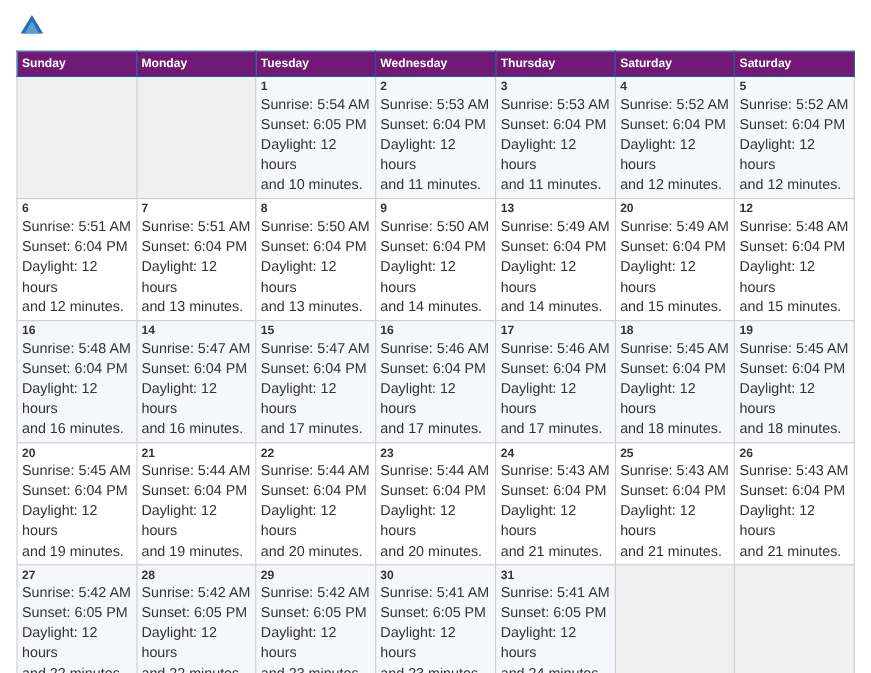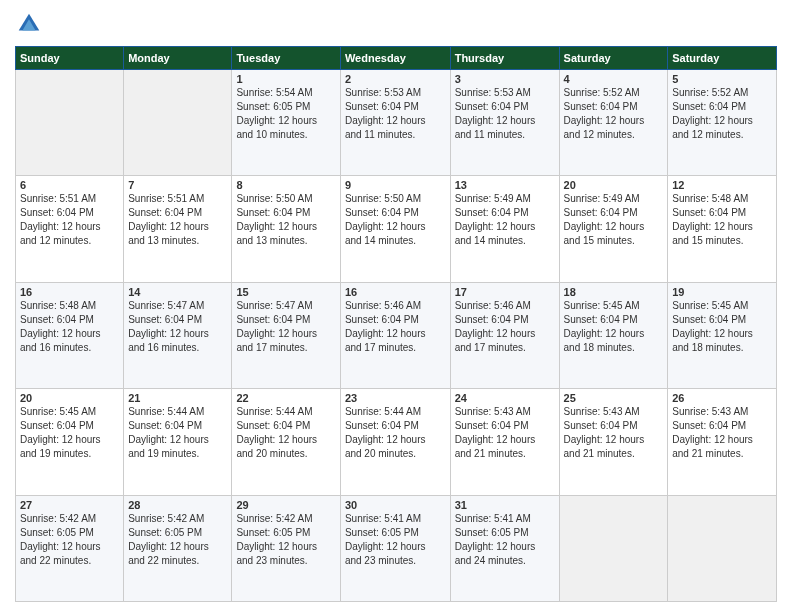--- a/index.html
+++ b/index.html
@@ -60,21 +60,21 @@
       font-size: 14px;
       color: #555;
       margin-top: 2px;
     }
     .calendar {
       width: 100%;
       border-collapse: collapse;
       flex: 1;
     }
     .calendar thead th {
-      background: #14532d;
+      background: #701a75;
       color: #fff;
       font-size: 11px;
       font-weight: bold;
       padding: 5px 4px;
       text-align: left;
       border: 1px solid #1a5a9a;
     }
     .calendar tbody td {
       border: 1px solid #ccc;
       vertical-align: top;
@@ -92,21 +92,21 @@
       background: #ffffff;
     }
     .day-number {
       font-size: 11px;
       font-weight: bold;
       color: #333;
       display: block;
       margin-bottom: 1px;
     }
     .day-info {
-      font-size: 10px;
+      font-size: 13px;
       line-height: 1.4;
       color: #333;
     }
     .empty-cell {
       background: #f0f0f0 !important;
     }
   </style>
 </head>
 <body>
 

